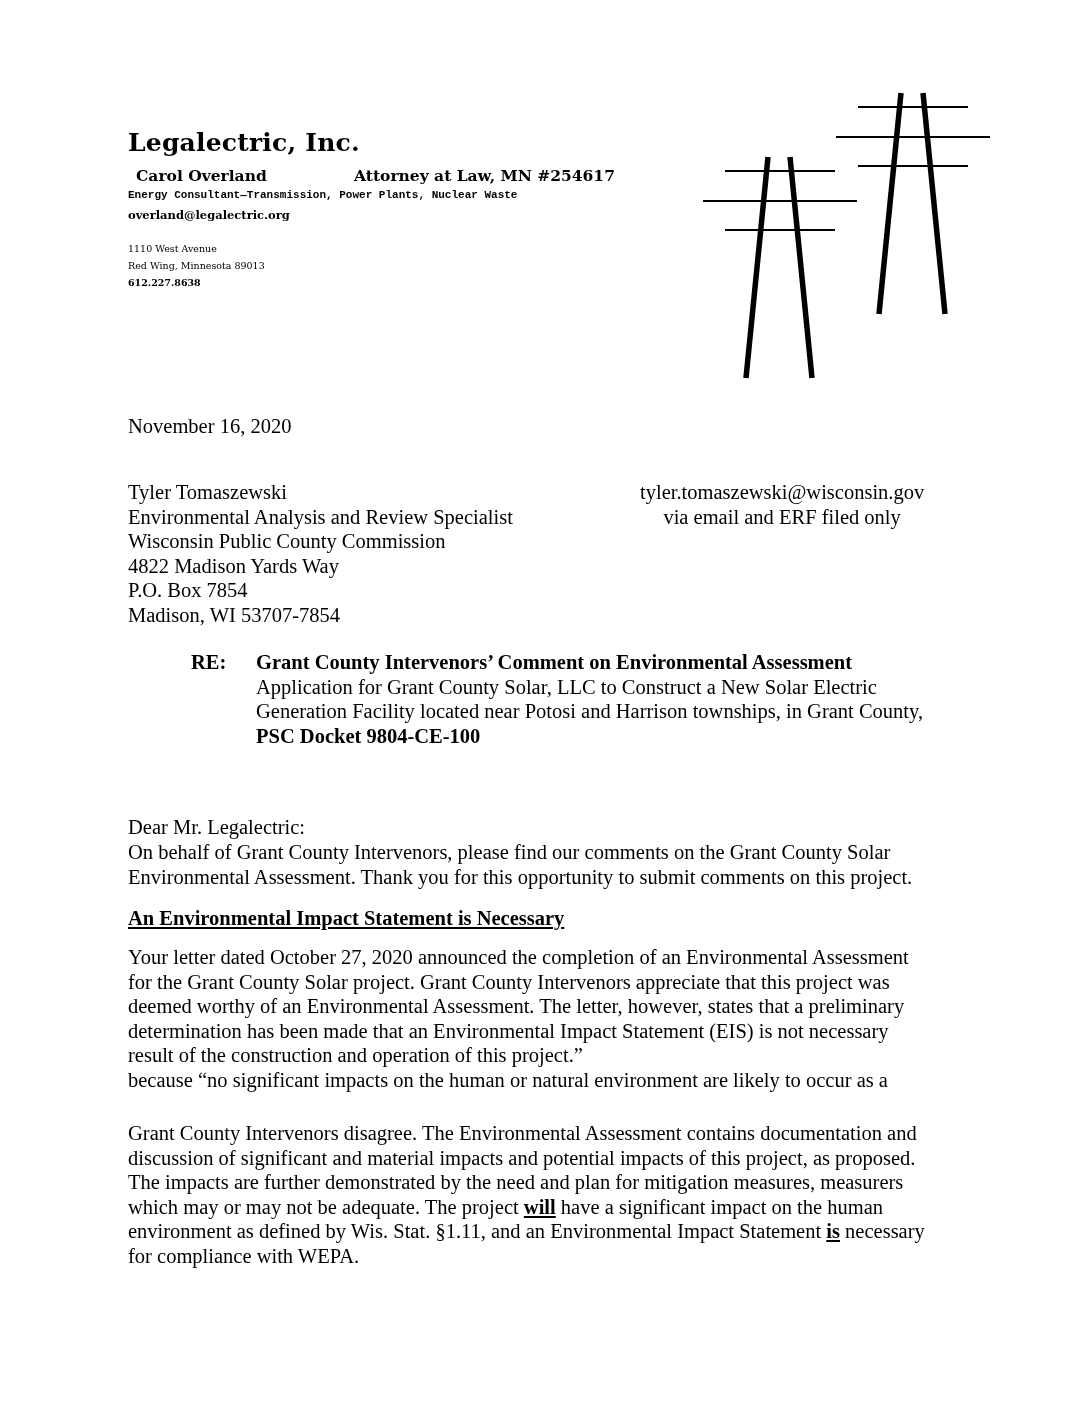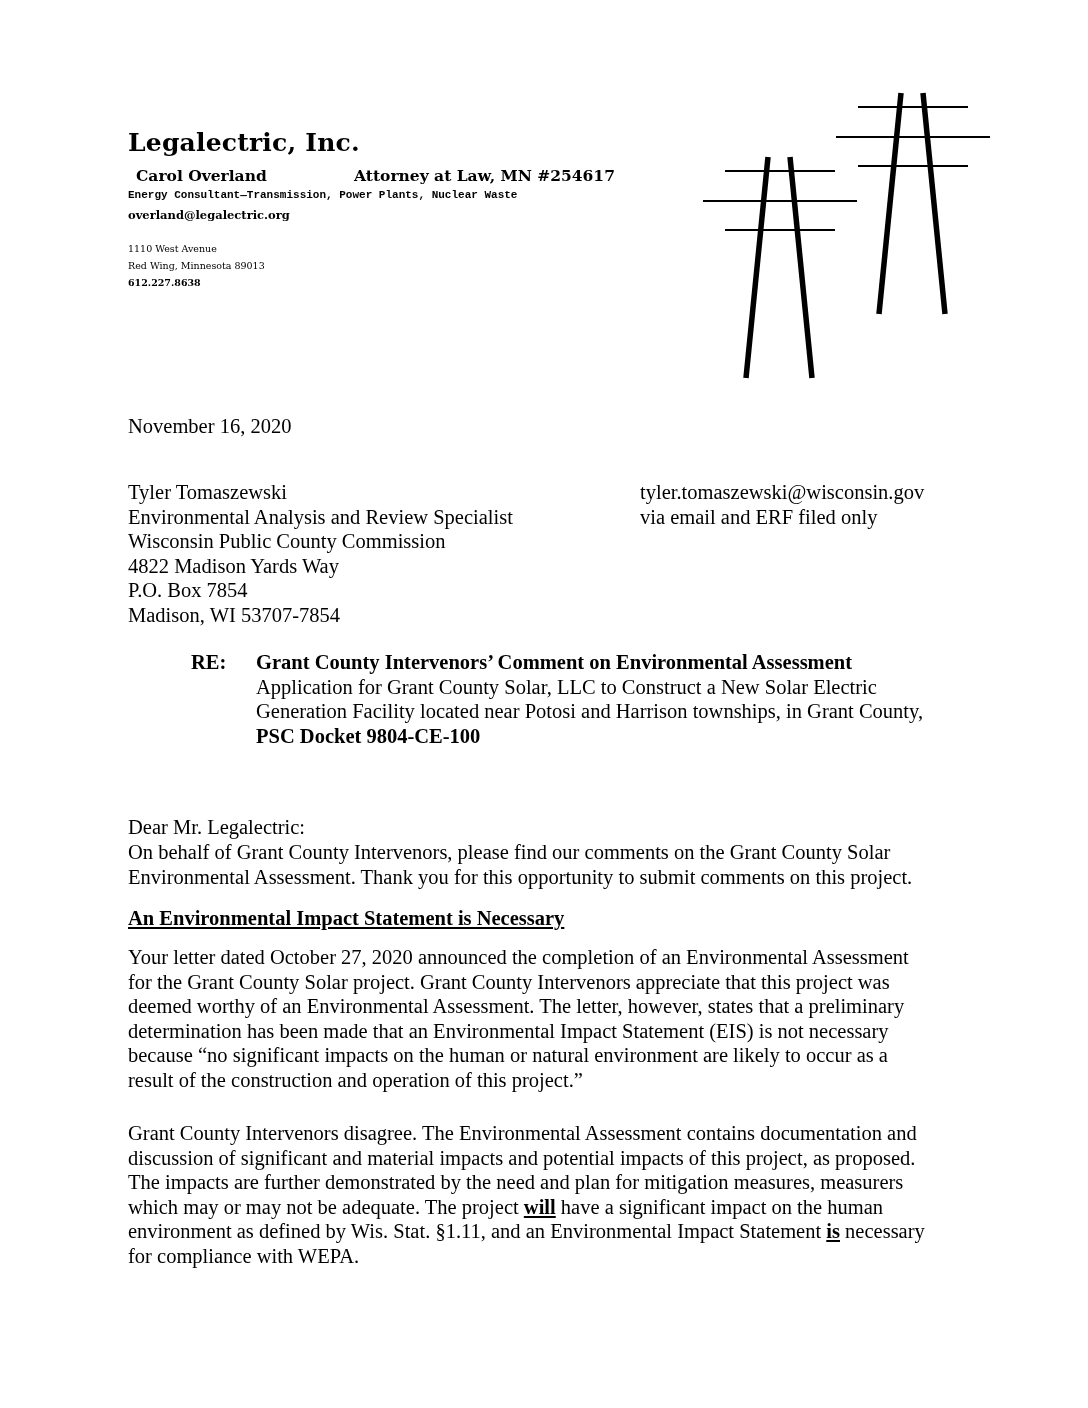--- a/index.html
+++ b/index.html
@@ -71,21 +71,21 @@
   .body-text {
     font-size: 20.5px;
     line-height: 24.6px;
     white-space: nowrap;
   }
   .date { left: 128px; top: 414px; }
 
   .recipient { left: 128px; top: 480px; }
   .recipient .line { display: block; }
 
-  .delivery { left: 640px; top: 480px; }
+  .delivery { left: 640px; top: 480px; text-align: center; }
   .delivery .line { display: block; }
 
   .re-label {
     left: 191px; top: 650px;
     font-weight: bold;
   }
   .re-block { left: 256px; top: 650px; }
   .re-block .line { display: block; }
   .re-block .bold { font-weight: bold; }
 
@@ -183,22 +183,22 @@
   <span class="line">Environmental Assessment.  Thank you for this opportunity to submit comments on this project.</span>
 </div>
 
 <div class="abs body-text heading">An Environmental Impact Statement is Necessary</div>
 
 <div class="abs body-text para para-2">
   <span class="line">Your letter dated October 27, 2020 announced the completion of an Environmental Assessment</span>
   <span class="line">for the Grant County Solar project.  Grant County Intervenors appreciate that this project was</span>
   <span class="line">deemed worthy of an Environmental Assessment.  The letter, however, states that a preliminary</span>
   <span class="line">determination has been made that an Environmental Impact Statement (EIS) is not necessary</span>
+  <span class="line">result of the construction and operation of this project.”</span>
   <span class="line">because “no significant impacts on the human or natural environment are likely to occur as a</span>
-  <span class="line">result of the construction and operation of this project.”</span>
 </div>
 
 <div class="abs body-text para para-3">
   <span class="line">Grant County Intervenors disagree. The Environmental Assessment contains documentation and</span>
   <span class="line">discussion of significant and material impacts and potential impacts of this project, as proposed.</span>
   <span class="line">The impacts are further demonstrated by the need and plan for mitigation measures, measurers</span>
   <span class="line"><span>which may or may not be adequate.  The project </span><span class="emph">will</span><span> have a significant impact on the human</span></span>
   <span class="line"><span>environment as defined by Wis. Stat. §1.11, and an Environmental Impact Statement </span><span class="emph">is</span><span> necessary</span></span>
   <span class="line">for compliance with WEPA.</span>
 </div>

